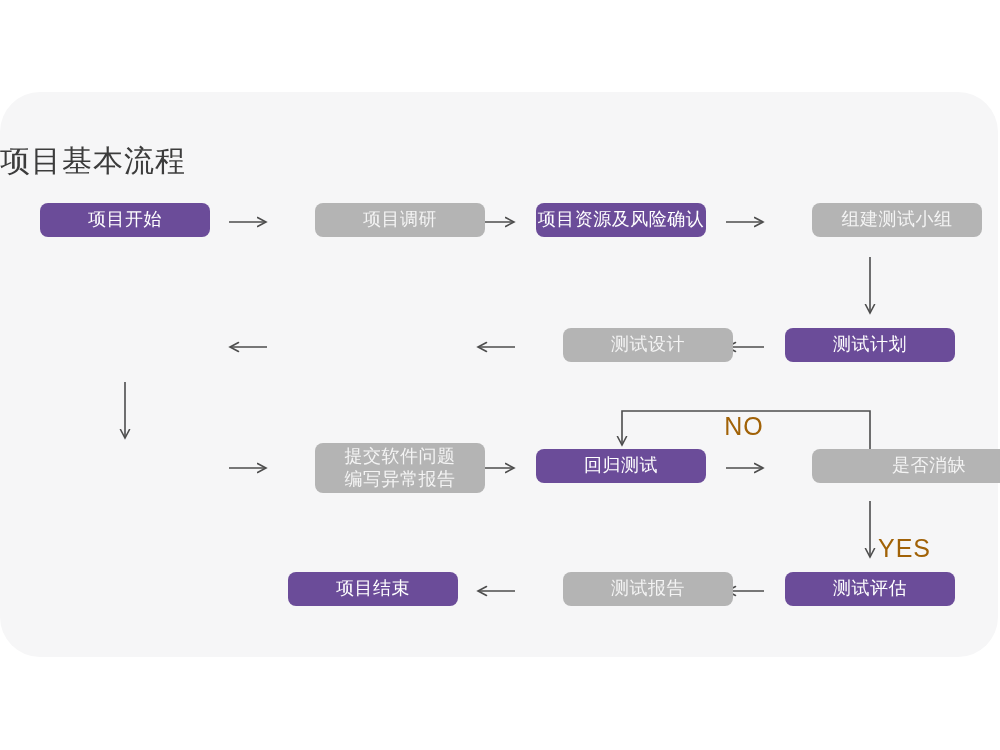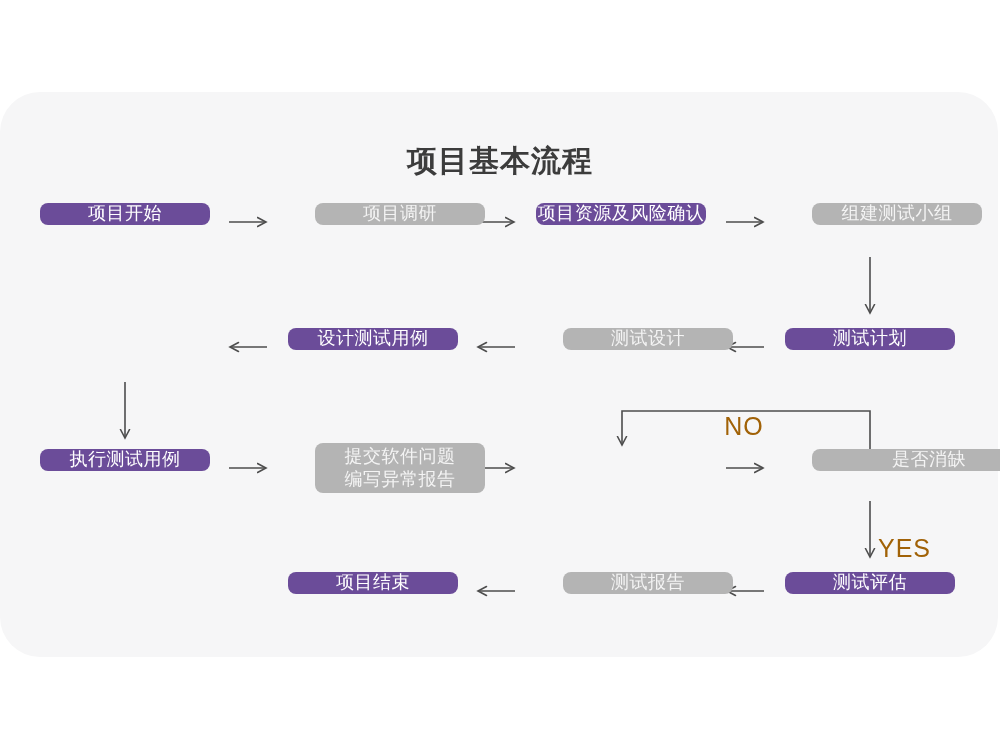--- a/index.html
+++ b/index.html
@@ -1,22 +1,22 @@
 <!DOCTYPE html>
 <html><head>
 <meta charset="utf-8">
 <style>
   html,body{margin:0;padding:0;background:#ffffff;}
   #stage{position:relative;width:1000px;height:750px;background:#ffffff;overflow:hidden;
          font-family:"Liberation Sans","DejaVu Sans",sans-serif;}
   .card{position:absolute;left:0;top:92px;width:998px;height:565px;
         background:#f6f6f7;border-radius:40px;}
-  .title{position:absolute;left:0;top:141px;width:1000px;text-align:center;
-         font-size:30px;font-weight:700;letter-spacing:1px;color:#3c3c3c;}
-  .node{position:absolute;width:170px;height:22px;display:flex;align-items:center;justify-content:center;
+  .title{position:absolute;left:0;top:141px;width:1000px;
+         font-size:30px;font-weight:400;letter-spacing:1px;color:#3c3c3c;}
+  .node{position:absolute;width:170px;height:34px;display:flex;align-items:center;justify-content:center;
         border-radius:8px;font-size:18px;line-height:1.3;text-align:center;white-space:pre-line;
         letter-spacing:0.5px;}
   .purple{background:#6b4c99;color:#ffffff;}
   .gray{background:#b4b4b4;color:rgba(255,255,255,0.85);margin-left:27px;}
   
   .n0{left:40px;top:203px;}   .n1{left:288px;top:203px;}  .n2{left:536px;top:203px;}
   .n3{left:785px;top:203px;}  .n4{left:785px;top:328px;}  .n5{left:536px;top:328px;}
   .n6{left:288px;top:328px;}  .n7{left:40px;top:328px;}   .n8{left:40px;top:449px;}
   .n9{left:288px;top:443px;height:50px;}
   .n10{left:536px;top:449px;} .n11{left:785px;top:449px;padding-left:32px;} .n12{left:785px;top:572px;}
@@ -96,24 +96,23 @@
         </g>
     </g>
   </svg>
 
   <div class="node purple n0">项目开始</div>
   <div class="node gray n1">项目调研</div>
   <div class="node purple n2">项目资源及风险确认</div>
   <div class="node gray n3">组建测试小组</div>
   <div class="node purple n4">测试计划</div>
   <div class="node gray n5">测试设计</div>
-  <div class="node purple n6">设计测试用例</div>
-  <div class="node purple n8">执行测试用例</div>
   <div class="node gray n9">提交软件问题
 编写异常报告</div>
+  <div class="node purple n10">回归测试</div>
   <div class="node gray n11">是否消缺</div>
   <div class="node purple n12">测试评估</div>
   <div class="node purple n14">项目结束</div>
   <div class="node gray n13">测试报告</div>
 
   <div class="edge-label lbl-no">NO</div>
   <div class="edge-label lbl-yes">YES</div>
 </div>
 
 </body></html>

